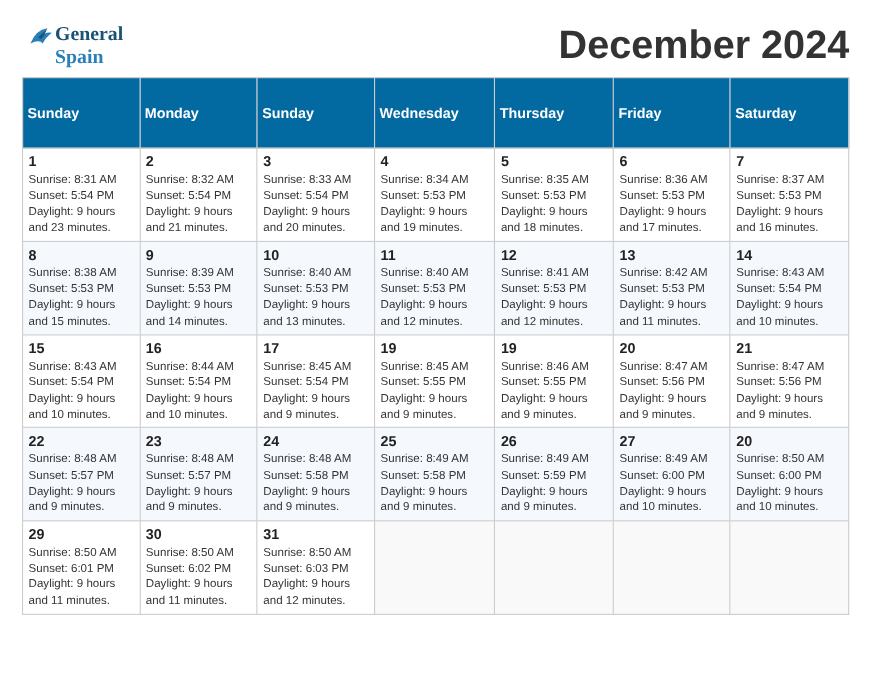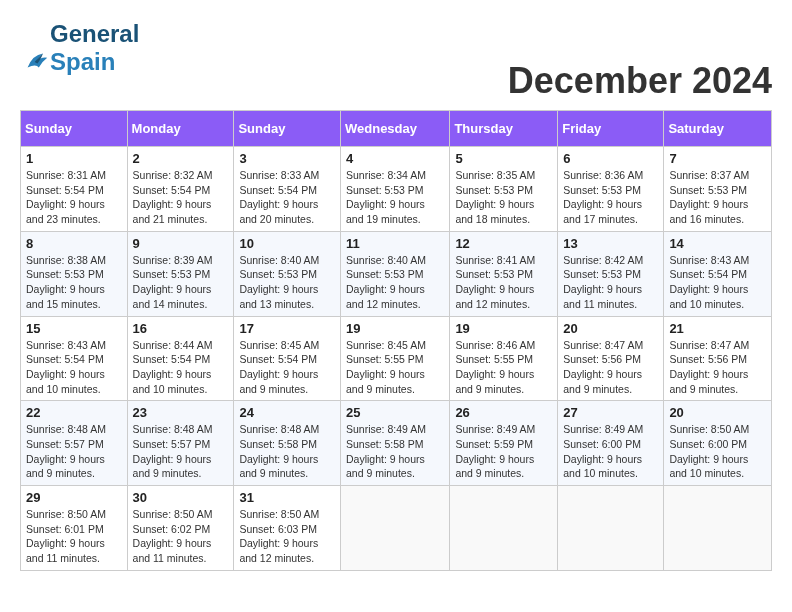--- a/index.html
+++ b/index.html
@@ -11,54 +11,54 @@
       padding: 20px;
     }
     .header-logo {
       display: flex;
       align-items: flex-start;
       justify-content: space-between;
       margin-bottom: 8px;
     }
     .logo {
       display: flex;
-      align-items: flex-end;
-      font-size: 24px;
+      align-items: flex-start;
+      font-size: 18px;
       font-weight: bold;
       color: #1a5276;
+      font-family: Liberation Serif, serif;
     }
     .logo-general { color: #1a5276; }
     .logo-blue { color: #2980b9; }
     .logo-bird {
       width: 28px;
       height: 28px;
       margin-left: 2px;
     }
     .title-block {
       text-align: right;
-      margin-top: 40px;
     }
     .month-title {
       font-size: 36px;
       font-weight: bold;
       color: #333;
     }
     .location-title {
       font-size: 15px;
       color: #555;
     }
     .calendar {
       width: 100%;
       border-collapse: collapse;
       font-size: 11px;
     }
     .calendar th {
-      background: #8b5cf6;
+      background: #0369a1;
       color: #fff;
-      padding: 10px 4px;
+      padding: 24px 4px;
       text-align: left;
       font-size: 13px;
       font-weight: bold;
       border: 1px solid #ccc;
     }
     .calendar td {
       border: 1px solid #ccc;
       vertical-align: top;
       padding: 4px 5px;
       width: 113px;

